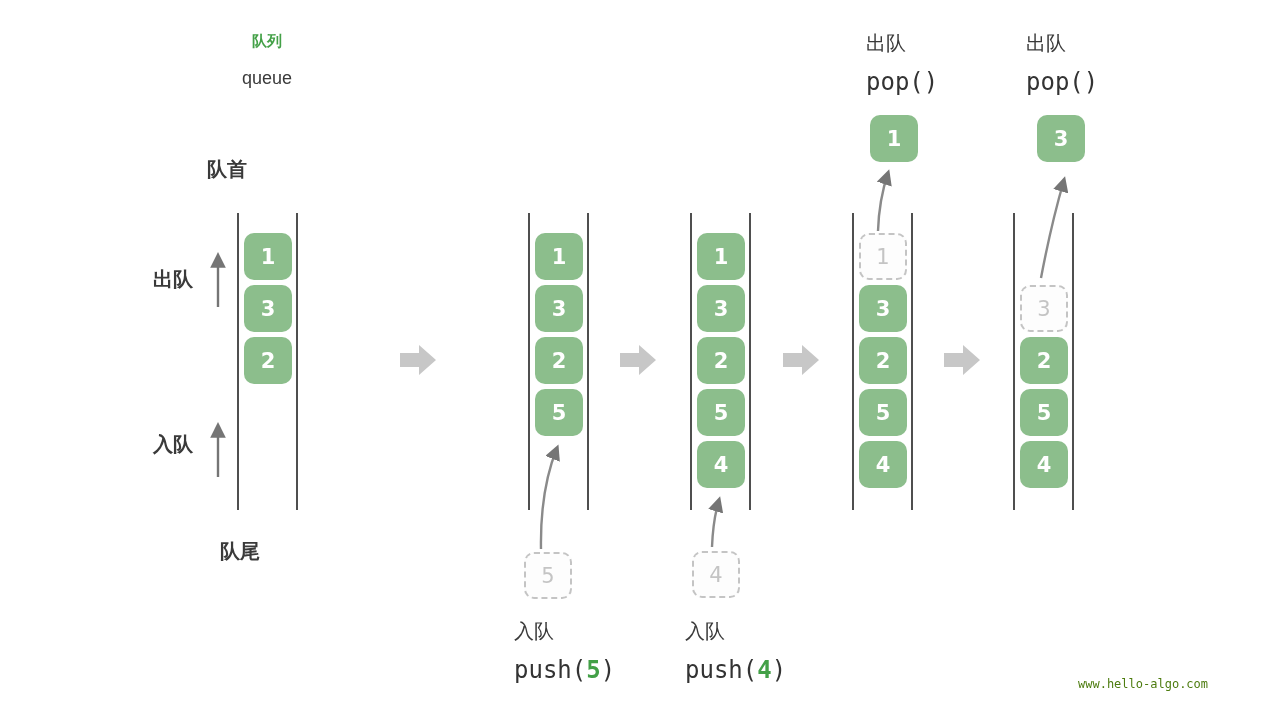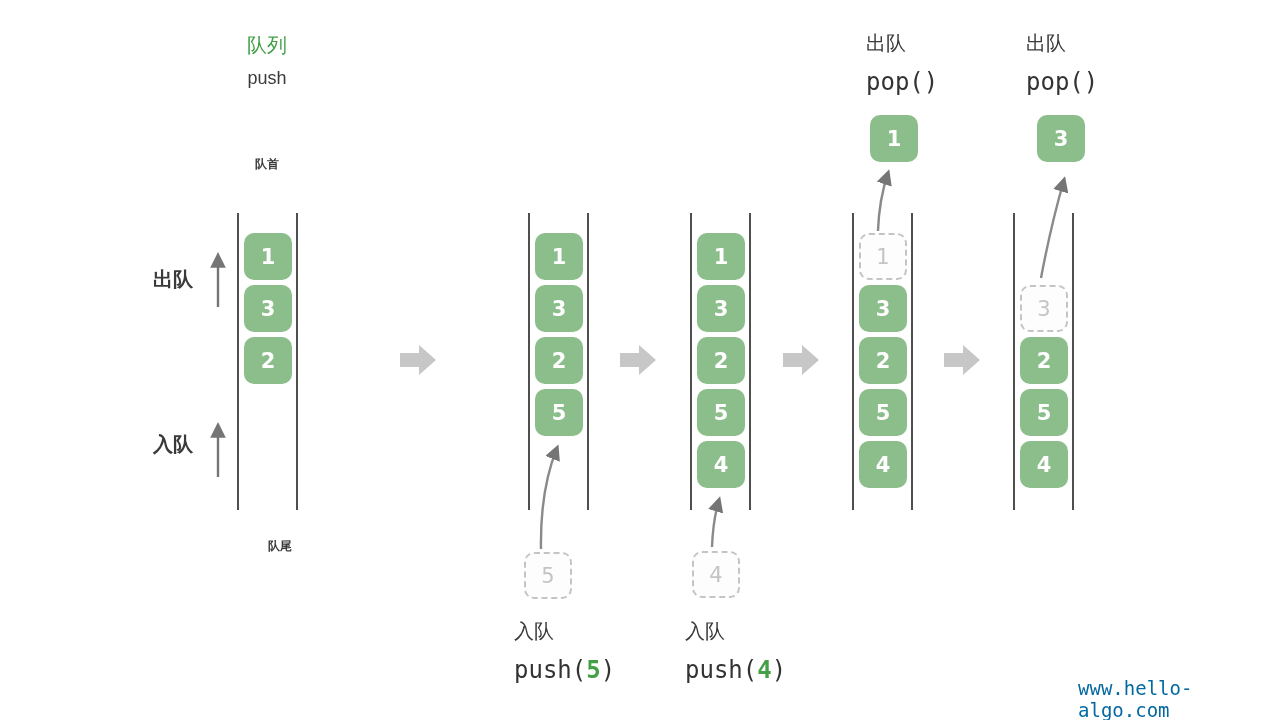--- a/index.html
+++ b/index.html
@@ -2,25 +2,25 @@
 <html><head>
 <meta charset="utf-8">
 <style>
   html,body{margin:0;padding:0;background:#fff;}
   #canvas{
     position:relative;width:1280px;height:720px;background:#ffffff;overflow:hidden;
     font-family:"Liberation Sans","DejaVu Sans",sans-serif;color:#3a3a3a;
   }
   .abs{position:absolute;}
   
-  .title-zh{font-size:20px;font-weight:normal;color:#43A047;text-align:center;width:120px;}
+  .title-zh{font-size:15px;font-weight:bold;color:#43A047;text-align:center;width:120px;}
   .title-en{font-size:18px;color:#3a3a3a;text-align:center;width:120px;}
   
   .side-label{font-size:20px;font-weight:bold;color:#3a3a3a;}
-  .endpoint-label{font-size:12px;font-weight:bold;color:#3a3a3a;text-align:center;width:120px;}
+  .endpoint-label{font-size:20px;font-weight:bold;color:#3a3a3a;width:120px;}
   
   .qcol{
     position:absolute;top:213px;width:61px;height:297px;box-sizing:border-box;
     border-left:2px solid #4f4f4f;border-right:2px solid #4f4f4f;
   }
   .qbox{
     position:absolute;left:5px;width:48px;height:47px;border-radius:10px;
     background:#8CBE8C;color:#ffffff;font-size:21px;font-weight:bold;
     display:flex;align-items:center;justify-content:center;
     font-family:"DejaVu Sans",sans-serif;
@@ -41,31 +41,31 @@
     background:#fdfdfd;color:#c4c4c4;font-size:21px;
     border:2px dashed #c4c4c4;
     display:flex;align-items:center;justify-content:center;
     font-family:"DejaVu Sans",sans-serif;
   }
   
   .op-zh{font-size:20px;color:#3a3a3a;}
   .op-code{font-size:24px;color:#333;font-family:"DejaVu Sans Mono","Liberation Mono",monospace;margin-top:11px;}
   .op-code .arg{color:#43A047;font-weight:bold;}
   .watermark{
-    font-size:19px;color:#0369a1;font-family:"DejaVu Sans Mono","Liberation Mono",monospace;
+    font-size:12px;color:#4d7c0f;font-family:"DejaVu Sans Mono","Liberation Mono",monospace;
   }
   svg.overlay{position:absolute;left:0;top:0;pointer-events:none;}
 </style>
 </head>
 <body>
 
 <div id="canvas">
 
   <div class="abs title-zh" style="left:207px;top:32px;">队列</div>
-  <div class="abs title-en" style="left:207px;top:68px;">push</div>
+  <div class="abs title-en" style="left:207px;top:68px;">queue</div>
 
   <div class="abs endpoint-label" style="left:207px;top:156px;">队首</div>
   <div class="abs endpoint-label" style="left:220px;top:538px;">队尾</div>
 
   <div class="abs side-label" style="left:153px;top:266px;">出队</div>
   <div class="abs side-label" style="left:153px;top:431px;">入队</div>
 
   <div class="qcol" style="left:237px;">
     <div class="qbox slot1">1</div>
     <div class="qbox slot2">3</div>

